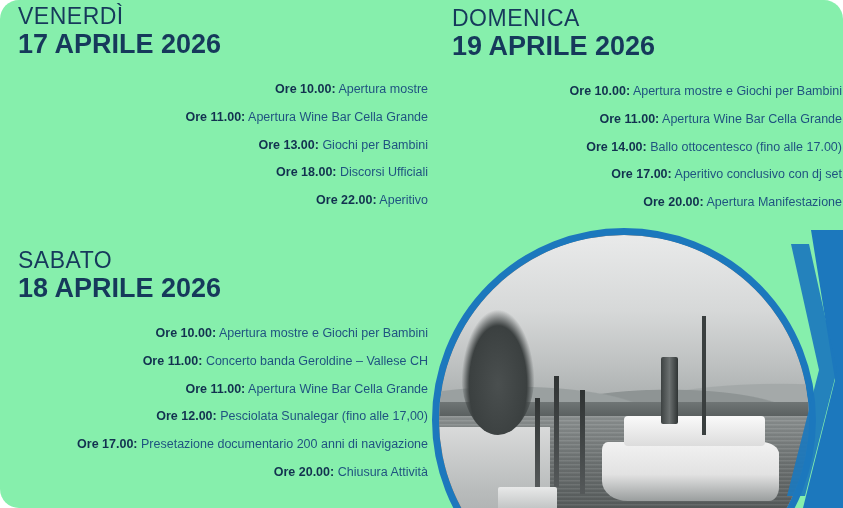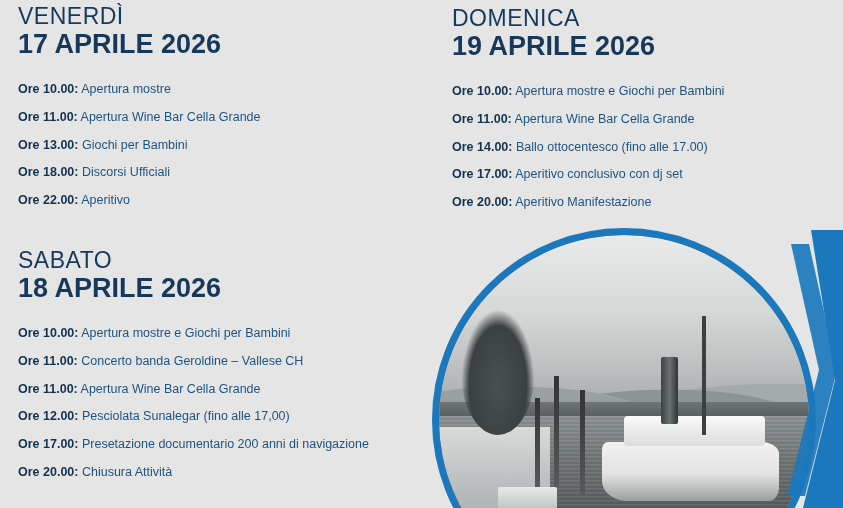--- a/index.html
+++ b/index.html
@@ -15,21 +15,22 @@
     overflow: hidden;
     font-family: "Liberation Sans", sans-serif;
     color: #1b3a5c;
   }
 
   .page {
     position: absolute;
     inset: 0;
     width: 843px;
     height: 508px;
-    background: #e5e5e5;
+    background: #86efac;
+    border-radius: 19px;
   }
 
   
   .day-block {
     position: absolute;
   }
   #day-friday   { left: 18px;  top: 4px;   width: 410px; }
   #day-sunday   { left: 452px; top: 6px;   width: 390px; }
   #day-saturday { left: 18px;  top: 248px; width: 410px; }
 
@@ -62,20 +63,21 @@
     list-style: none;
     margin: 0;
     padding: 0;
   }
   .event {
     font-size: 12.5px;
     line-height: 1.35;
     margin-bottom: 11px;
     color: #1d4b74;
     white-space: nowrap;
+    text-align: right;
   }
   .event .time {
     font-weight: bold;
     color: #12314f;
   }
   .event .desc {
     font-weight: normal;
     color: #1f5380;
   }
 
@@ -253,21 +255,21 @@
       <li class="event">
         <span class="time">Ore 14.00:</span>
         <span class="desc">Ballo ottocentesco (fino alle 17.00)</span>
       </li>
       <li class="event">
         <span class="time">Ore 17.00:</span>
         <span class="desc">Aperitivo conclusivo con dj set</span>
       </li>
       <li class="event">
         <span class="time">Ore 20.00:</span>
-        <span class="desc">Aperitivo Manifestazione</span>
+        <span class="desc">Apertura Manifestazione</span>
       </li>
     </ul>
   </section>
 
   <section class="day-block" id="day-saturday">
     <h2 class="day-name">SABATO</h2>
     <h3 class="day-date">18 APRILE 2026</h3>
     <div class="rule"></div>
     <ul class="events">
       <li class="event">

